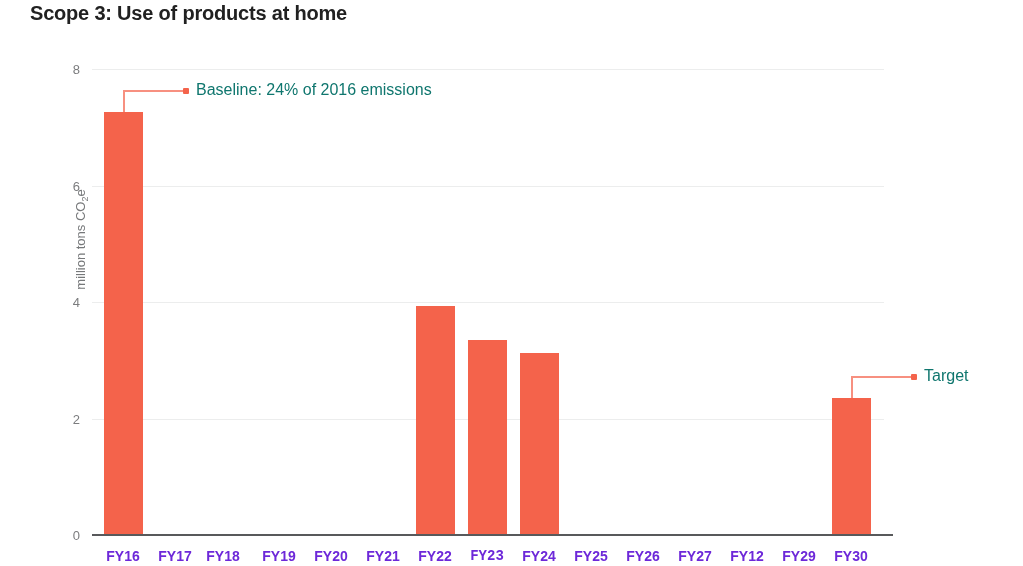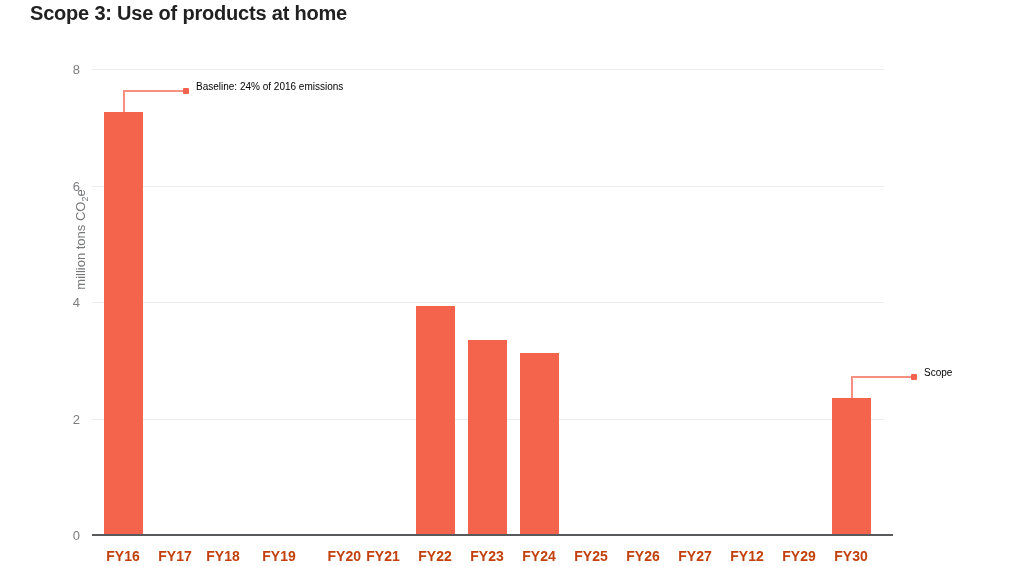--- a/index.html
+++ b/index.html
@@ -101,21 +101,21 @@
 
   
   .x-tick-label {
     position: absolute;
     top: 548px;
     width: 60px;
     margin-left: -30px;
     text-align: center;
     font-size: 14px;
     font-weight: bold;
-    color: #c2410c;
+    color: #6d28d9;
     white-space: nowrap;
   }
 
   
   .annotation {
     position: absolute;
   }
   .ann-v {
     position: absolute;
     width: 2px;
@@ -128,22 +128,22 @@
   }
   .ann-dot {
     position: absolute;
     width: 6px;
     height: 6px;
     background: #f4634b;
     border-radius: 1px;
   }
   .ann-text {
     position: absolute;
-    font-size: 10px;
-    color: #000000;
+    font-size: 16px;
+    color: #0f766e;
     white-space: nowrap;
   }
 </style>
 </head>
 <body>
 
 <div class="chart-title">Scope 3: Use of products at home</div>
 
 <div class="y-axis-title">
   <span>million tons CO</span><sub>2</sub><span>e</span>
@@ -169,39 +169,39 @@
     <div class="bar" title="FY30: 2.35" style="left: 739.5px; height: 136.887px; background: rgb(244, 99, 75);"></div>
   </div>
 
 <div class="axis-line"></div>
 
 <div id="x-ticks">
     <div class="x-tick-label" style="left: 123px;">FY16</div>
     <div class="x-tick-label" style="left: 175px;">FY17</div>
     <div class="x-tick-label" style="left: 223px;">FY18</div>
     <div class="x-tick-label" style="left: 279px;">FY19</div>
-    <div class="x-tick-label" style="left: 331px; text-align: right;">FY20</div>
+    <div class="x-tick-label" style="left: 331px;">FY20</div>
     <div class="x-tick-label" style="left: 383px;">FY21</div>
     <div class="x-tick-label" style="left: 435px;">FY22</div>
-    <div class="x-tick-label" style="left: 487px;">FY23</div>
+    <div class="x-tick-label" style="left: 487px; font-family: Liberation Mono, monospace;">FY23</div>
     <div class="x-tick-label" style="left: 539px;">FY24</div>
     <div class="x-tick-label" style="left: 591px;">FY25</div>
     <div class="x-tick-label" style="left: 643px;">FY26</div>
     <div class="x-tick-label" style="left: 695px;">FY27</div>
     <div class="x-tick-label" style="left: 747px;">FY12</div>
     <div class="x-tick-label" style="left: 799px;">FY29</div>
     <div class="x-tick-label" style="left: 851px;">FY30</div>
   </div>
 
 <div id="annotations">
     <div class="annotation">
       <div class="ann-v" style="left: 123px; top: 90.105px; height: 22px;"></div>
       <div class="ann-h" style="left: 123px; top: 90.105px; width: 63px;"></div>
       <div class="ann-dot" style="left: 183px; top: 88.105px; background: rgb(244, 99, 75);"></div>
       <div class="ann-text" style="left: 196px; top: 81.105px;">Baseline: 24% of 2016 emissions</div>
     </div>
     <div class="annotation">
       <div class="ann-v" style="left: 851px; top: 376.112px; height: 22px;"></div>
       <div class="ann-h" style="left: 851px; top: 376.112px; width: 63px;"></div>
       <div class="ann-dot" style="left: 911px; top: 374.112px; background: rgb(244, 99, 75);"></div>
-      <div class="ann-text" style="left: 924px; top: 367.112px;">Scope</div>
+      <div class="ann-text" style="left: 924px; top: 367.112px;">Target</div>
     </div>
   </div>
 
 </body></html>

